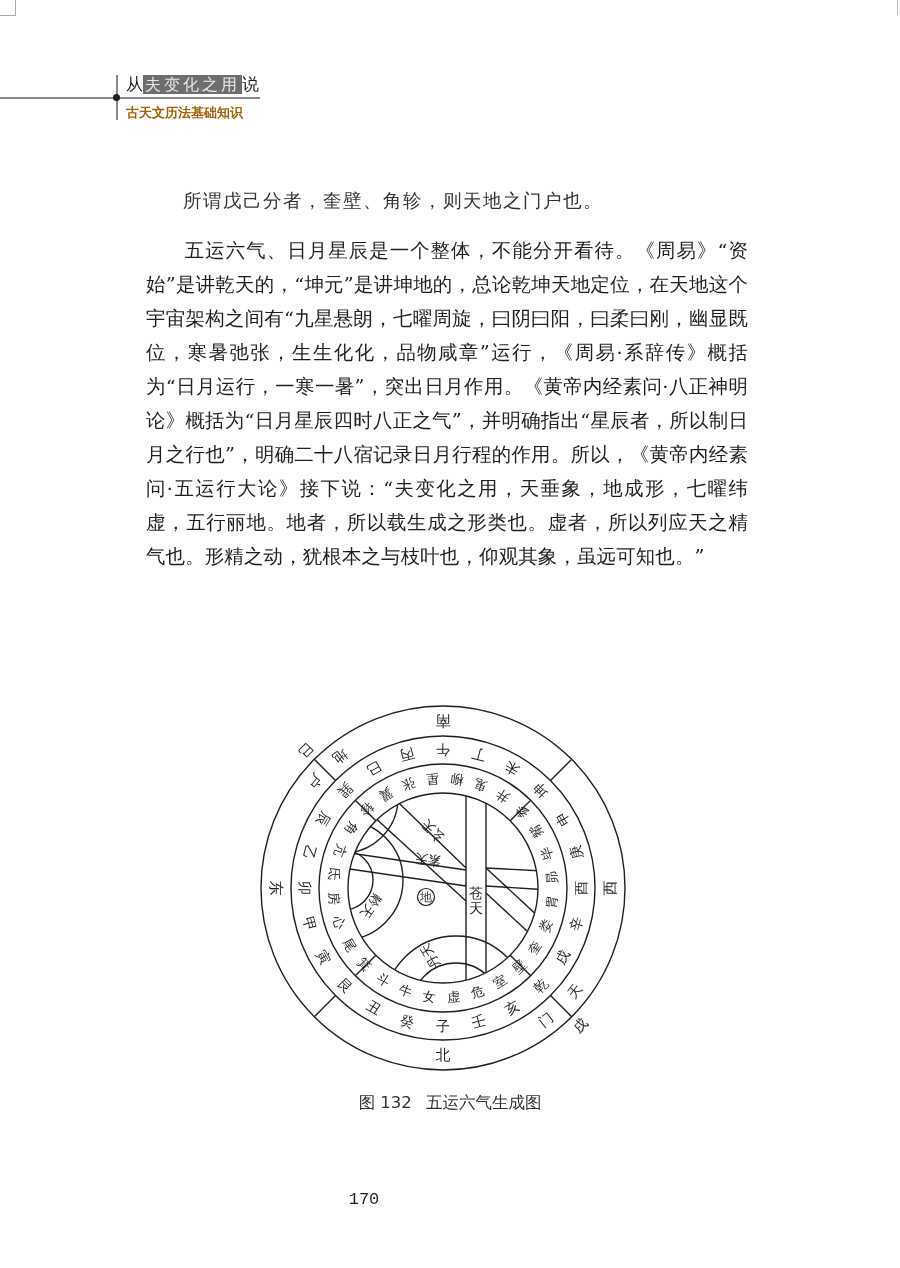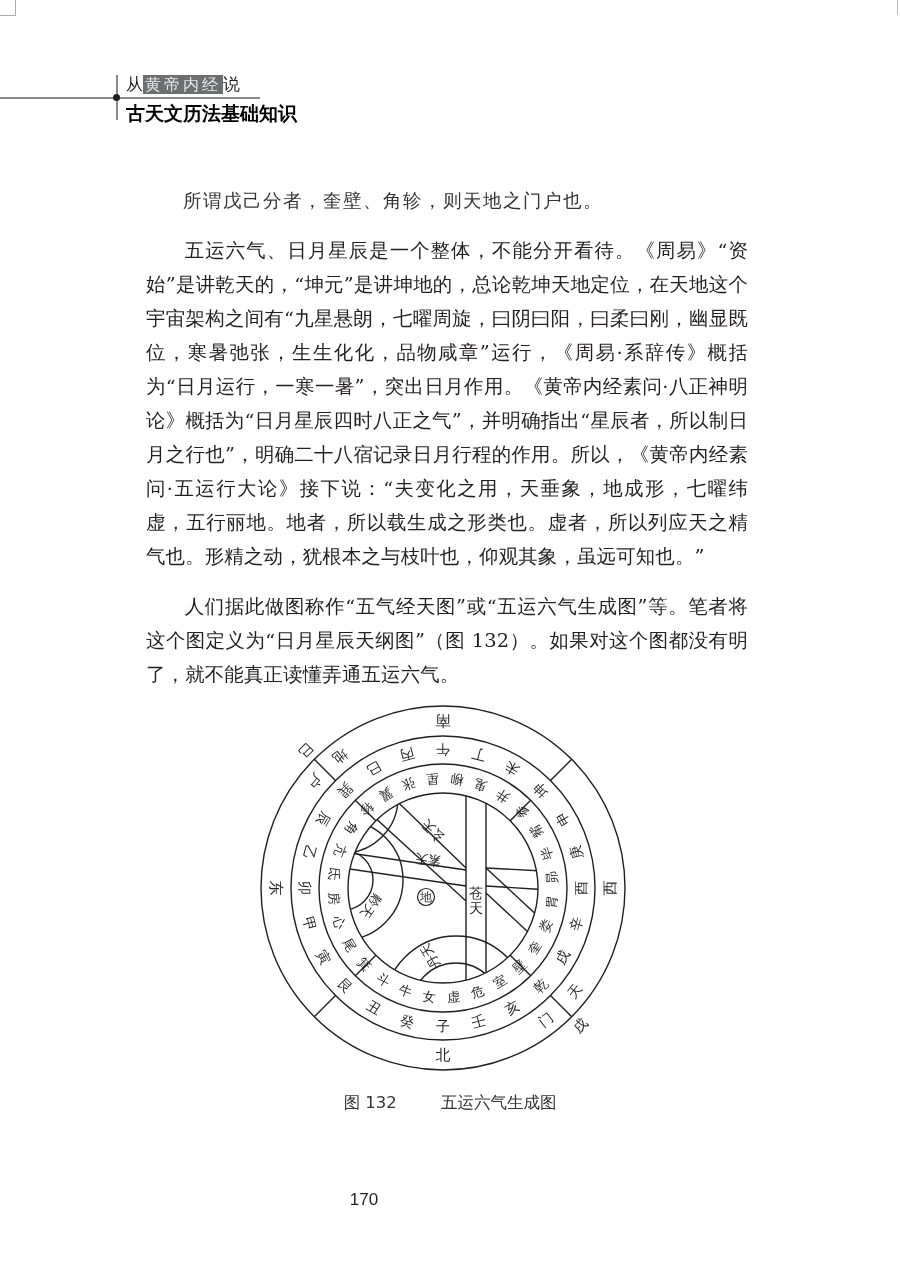--- a/index.html
+++ b/index.html
@@ -12,56 +12,55 @@
   
   .running-header { position: absolute; left: 0; top: 74px; width: 262px; height: 50px; }
   .rh-hline { position: absolute; left: 0; top: 23px; width: 260px; height: 2px; background: #8a8a8a; }
   .rh-vline { position: absolute; left: 116px; top: 1px; width: 2px; height: 45px; background: #8a8a8a; }
   .rh-dot { position: absolute; left: 113px; top: 20px; width: 7px; height: 7px; border-radius: 50%; background: #231f20; }
   .rh-series { position: absolute; left: 126px; top: 0; font-family: "DejaVu Sans", "Liberation Sans", sans-serif;
                font-size: 17px; line-height: 20px; color: #231f20; white-space: nowrap; }
   .rh-series .hl { background: #6d6e70; color: #e8e8e8; padding: 0 2px; letter-spacing: 3px;
                    font-family: "DejaVu Serif", serif; font-size: 16px; }
   .rh-subtitle { position: absolute; left: 126px; top: 29px; font-family: "DejaVu Sans", "Liberation Sans", sans-serif;
-                 font-size: 19px; line-height: 20px; color: #000000; white-space: nowrap; font-weight: bold; text-align: center; }
+                 font-size: 13px; line-height: 20px; color: #a16207; white-space: nowrap; font-weight: bold; text-align: center; }
 
   
   .body-text { position: absolute; left: 130px; top: 168px; width: 634px; }
   .para { font-size: 19.4px; line-height: 34px; margin: 16px; text-align: justify; text-indent: 2em;
           letter-spacing: 0.2px; }
   .quote { font-size: 18.5px; color: #333; letter-spacing: 1.5px; }
 
   
   .figure { position: absolute; left: 255px; top: 700px; width: 380px; height: 380px; }
   .figure svg { width: 380px; height: 380px; display: block; }
   .caption { position: absolute; left: 0; width: 900px; top: 1092px; text-align: center;
              font-family: "DejaVu Sans", "Liberation Sans", sans-serif; font-size: 16.5px; color: #333; }
-  .caption span { margin: 0 22px; }
+  .caption span { margin: 0 7px; }
   .page-number { position: absolute; left: 0; width: 728px; top: 1190px; text-align: center;
-                 font-family: Liberation Sans, sans-serif; font-size: 17px; color: #231f20; }
+                 font-family: Liberation Mono, monospace; font-size: 17px; color: #231f20; }
   svg text { font-family: "DejaVu Sans", "Liberation Sans", sans-serif; fill: #231f20; }
 </style>
 </head>
 <body>
 
 <div class="crop-mark-tl"></div>
 <div class="crop-mark-tr"></div>
 
 <div class="running-header">
   <div class="rh-hline"></div>
   <div class="rh-vline"></div>
   <div class="rh-dot"></div>
-  <div class="rh-series"><span>从</span><span class="hl">黄帝内经</span><span>说</span></div>
+  <div class="rh-series"><span>从</span><span class="hl">夫变化之用</span><span>说</span></div>
   <div class="rh-subtitle">古天文历法基础知识</div>
 </div>
 
 <div class="body-text">
   <p class="para quote">所谓戊己分者，奎壁、角轸，则天地之门户也。</p>
   <p class="para">五运六气、日月星辰是一个整体，不能分开看待。《周易》“资始”是讲乾天的，“坤元”是讲坤地的，总论乾坤天地定位，在天地这个宇宙架构之间有“九星悬朗，七曜周旋，曰阴曰阳，曰柔曰刚，幽显既位，寒暑弛张，生生化化，品物咸章”运行，《周易·系辞传》概括为“日月运行，一寒一暑”，突出日月作用。《黄帝内经素问·八正神明论》概括为“日月星辰四时八正之气”，并明确指出“星辰者，所以制日月之行也”，明确二十八宿记录日月行程的作用。所以，《黄帝内经素问·五运行大论》接下说：“夫变化之用，天垂象，地成形，七曜纬虚，五行丽地。地者，所以载生成之形类也。虚者，所以列应天之精气也。形精之动，犹根本之与枝叶也，仰观其象，虽远可知也。”</p>
-  <p class="para">人们据此做图称作“五气经天图”或“五运六气生成图”等。笔者将这个图定义为“日月星辰天纲图”（图 132）。如果对这个图都没有明了，就不能真正读懂弄通五运六气。</p>
 </div>
 
 <div class="figure">
   <svg id="diagram" viewBox="0 0 380 380" xmlns="http://www.w3.org/2000/svg">
       <circle cx="188" cy="188" r="182" fill="none" stroke="#231f20" stroke-width="1.4"></circle>
       <circle cx="188" cy="188" r="152" fill="none" stroke="#231f20" stroke-width="1.4"></circle>
       <circle cx="188" cy="188" r="124" fill="none" stroke="#231f20" stroke-width="1.4"></circle>
       <circle cx="188" cy="188" r="95" fill="none" stroke="#231f20" stroke-width="1.4"></circle>
       <line x1="295.48023074035524" y1="80.51976925964479" x2="316.69343417595167" y2="59.30656582404836" stroke="#231f20" stroke-width="1.4"></line>
       <line x1="295.48023074035524" y1="295.4802307403552" x2="316.69343417595167" y2="316.69343417595167" stroke="#231f20" stroke-width="1.4"></line>

